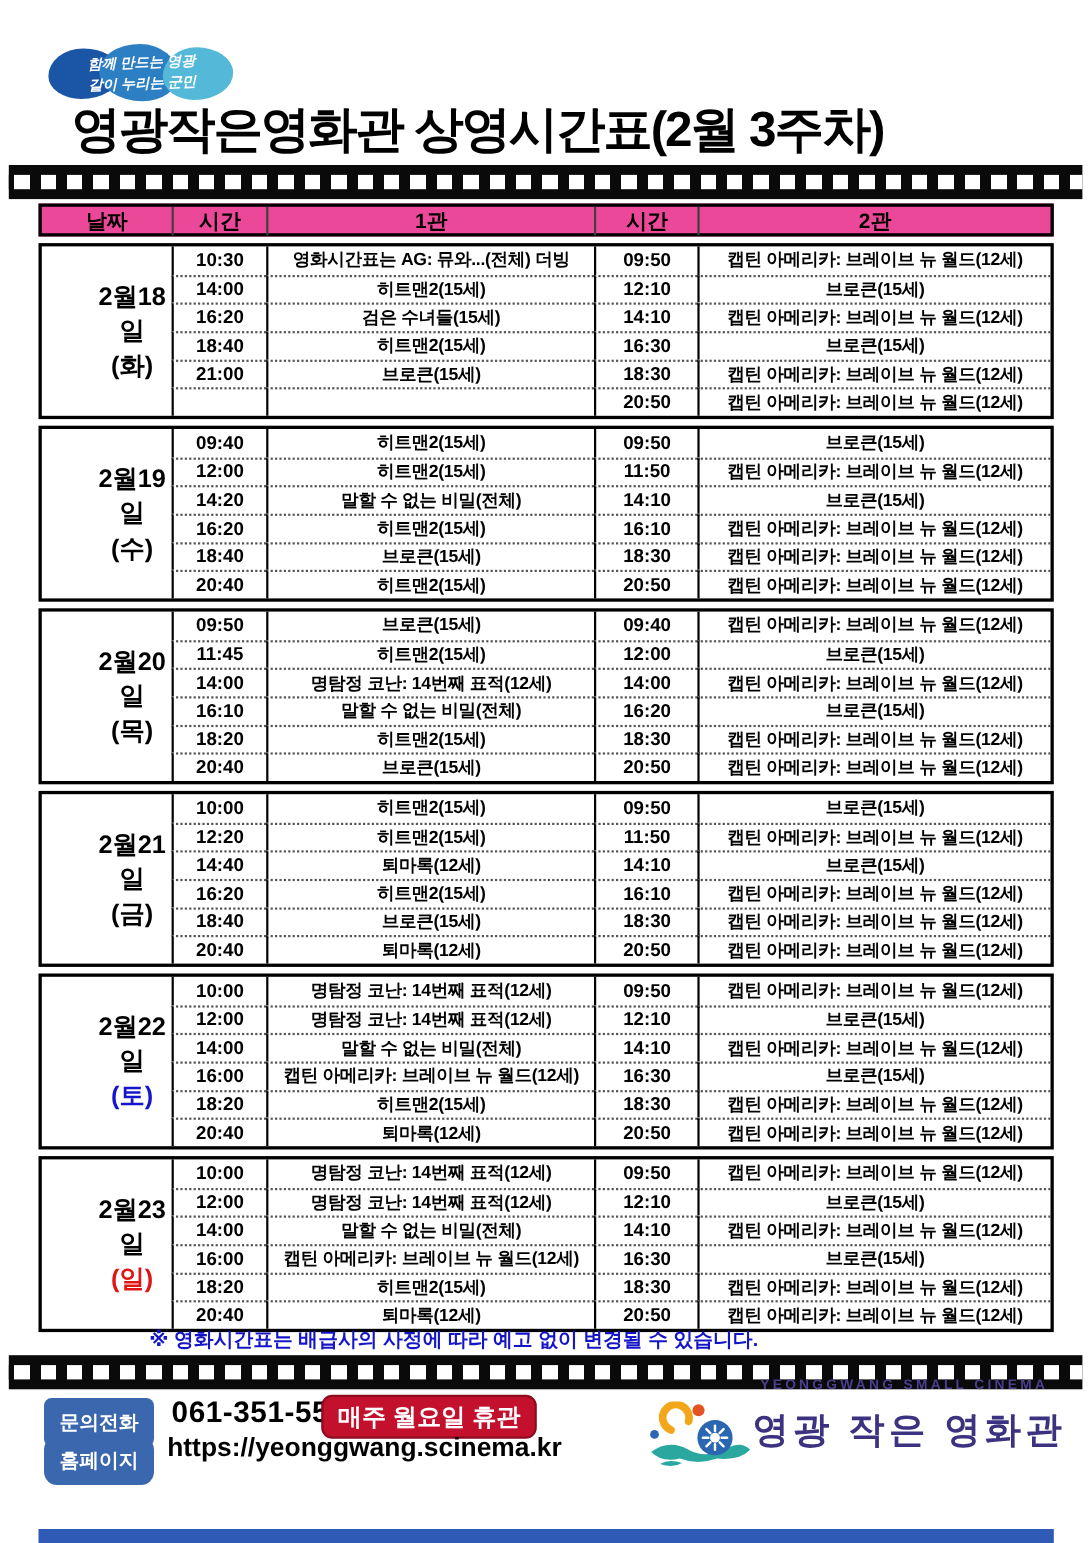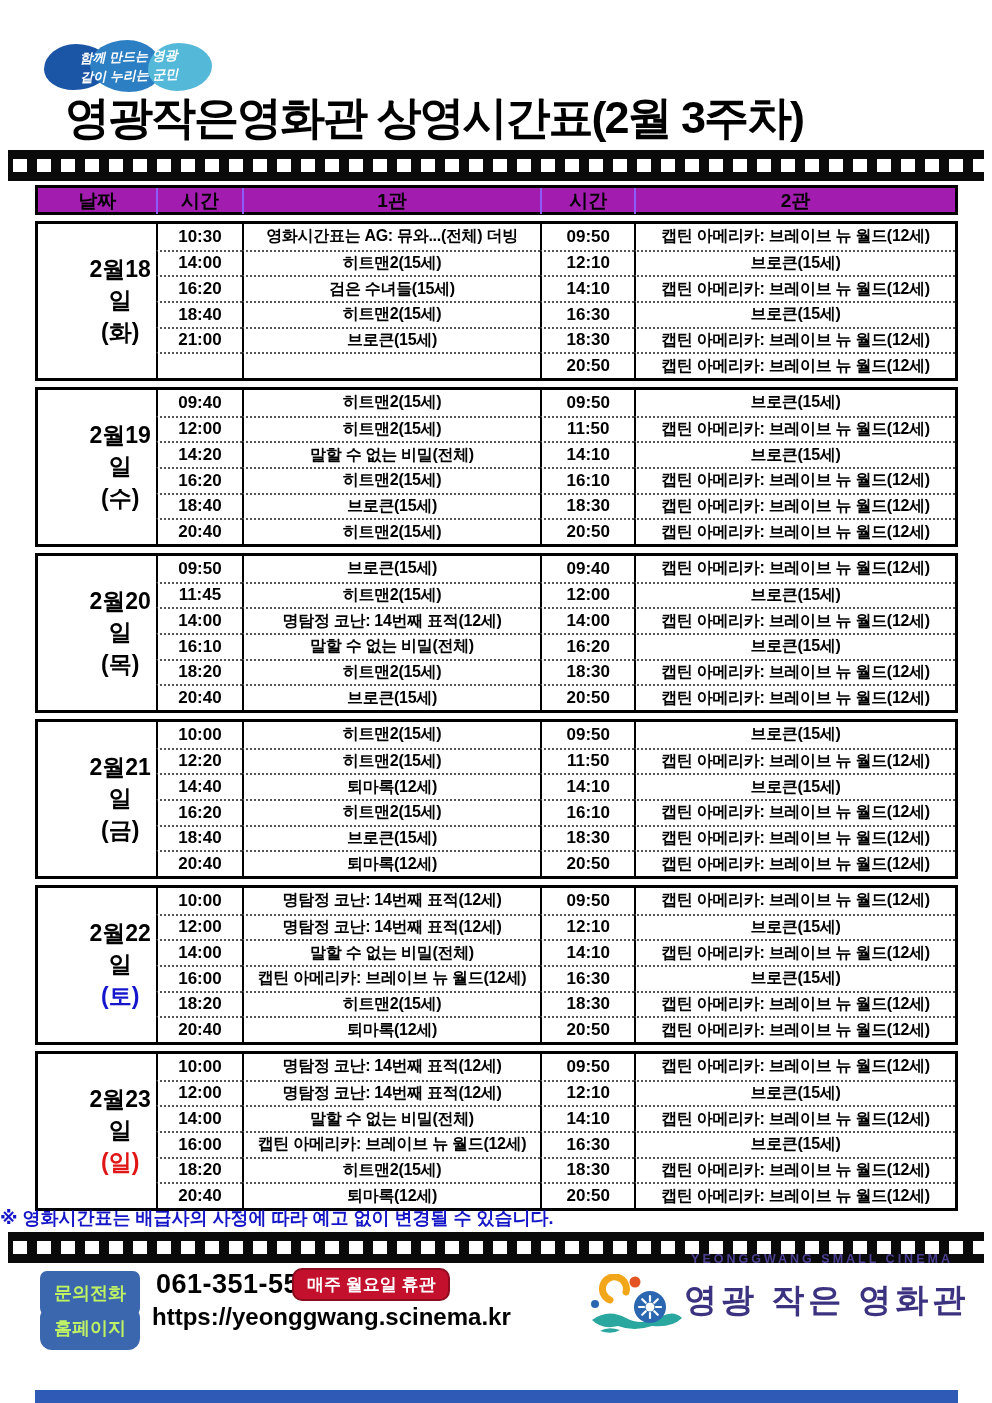--- a/index.html
+++ b/index.html
@@ -29,61 +29,61 @@
   .filmstrip .holes {
     width:100%; height:13px;
     background:repeating-linear-gradient(to right,#0a0a0a 0 5px,#ffffff 5px 19px,#0a0a0a 19px 24px);
   }
   .filmstrip.top { top:150px; }
   .filmstrip.bottom { top:1232px; }
   
   .schedule { position:absolute; left:35px; top:185px; width:923px; }
   .grid5 { display:grid; grid-template-columns:12.9% 9.3% 32.6% 10.2% 35%; }
   .thead {
-    height:30px; background:#a21caf; border:3px solid #000;
+    height:30px; background:#ec4899; border:3px solid #000;
   }
   .thead .hcell {
     display:flex; align-items:center; justify-content:center;
-    font-size:19px; font-weight:bold; border-left:2px solid #8b5cf6;
+    font-size:19px; font-weight:bold; border-left:2px solid #404040;
   }
   .thead .hcell:first-child { border-left:none; }
   .day-section {
     height:160px; border:3px solid #000; margin-top:6px;
     grid-template-rows:repeat(6,1fr);
   }
   .date-cell {
     grid-column:1; grid-row:1 / 7;
     display:flex; flex-direction:column; align-items:center; justify-content:center; gap:1px;
     font-size:23px; font-weight:bold; text-align:center;padding-left:46px;
   }
   .cell {
     display:flex; align-items:center; justify-content:center; overflow:hidden;
     border-left:2px solid #000; font-weight:bold; white-space:nowrap;
   }
   .cell.time  { font-size:17px; }
   .cell.movie { font-size:16px; letter-spacing:-0.3px; }
   .cell.rowline { border-top:2px dotted #555; }
   
   .notice {
-    position:absolute; left:0; top:1206px; width:825px; text-align:left;
+    position:absolute; left:0; top:1206px; width:825px; text-align:center;
     color:#1515c8; font-size:18px; font-weight:bold;
   }
   
   .badge {
-    position:absolute; background:#3a67ad; color:#bef264; border-radius:7px;
+    position:absolute; background:#3a67ad; color:#ffffff; border-radius:7px;
     font-size:18px; font-weight:bold; width:100px; height:44px;
     display:flex; align-items:center; justify-content:center;
   }
   .badge.phone-b { left:40px; top:1271px; }
   .badge.home-b  { left:40px; top:1306px;border-radius:12px; }
   .phone-number { position:absolute; left:156px; top:1269px; font-size:27px; font-weight:bold; letter-spacing:0.5px; }
   .closed-badge {
     position:absolute; left:292px; top:1268px; background:#c3112d; color:#fff;
     border:2px solid #8d0c20; border-radius:10px; padding:3px 13px;
-    font-size:17px; font-weight:bold; white-space:nowrap;
+    font-size:22px; font-weight:bold; white-space:nowrap;
   }
   .homepage-url { position:absolute; left:152px; top:1303px; font-size:24px; font-weight:bold; }
   
   .cinema-mark { position:absolute; left:588px; top:1274px; width:100px; height:64px; }
   .cinema-name {
     position:absolute; left:684px; top:1278px; width:276px; text-align:center;
     font-size:33px; font-weight:bold; color:#3c3380; letter-spacing:4px; white-space:nowrap;
   }
   .cinema-name-en {
     position:absolute; left:684px; top:1252px; width:276px; text-align:center;

